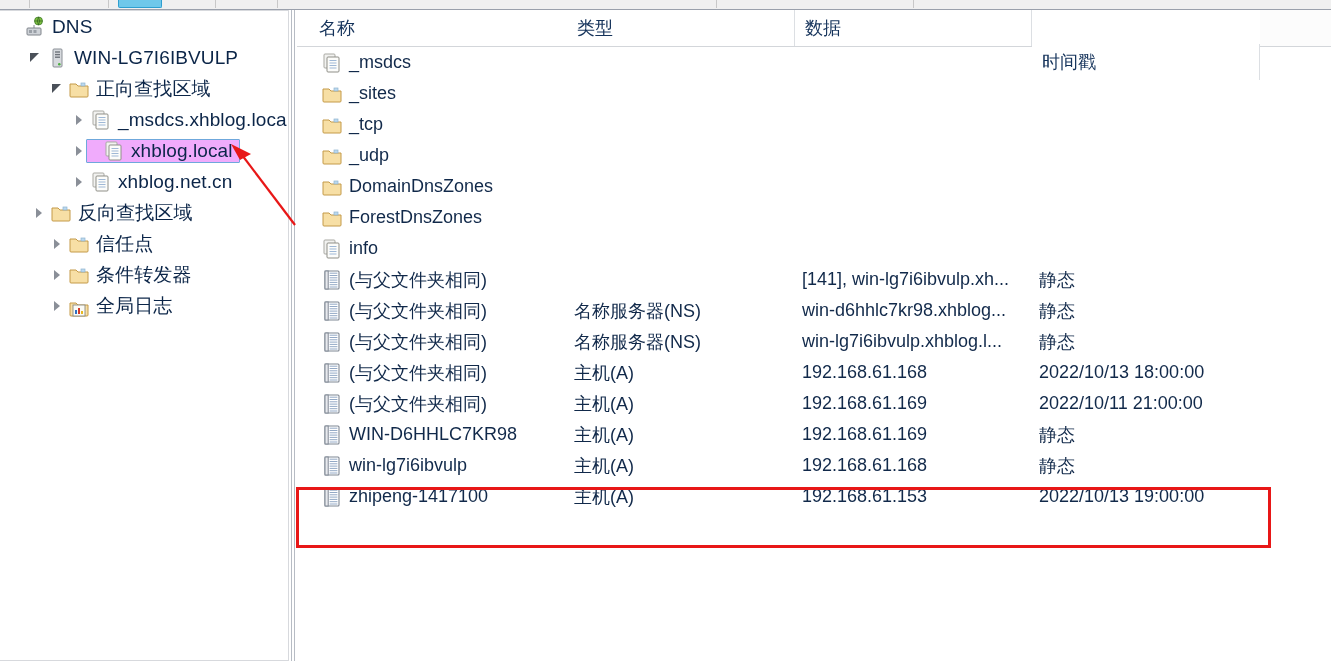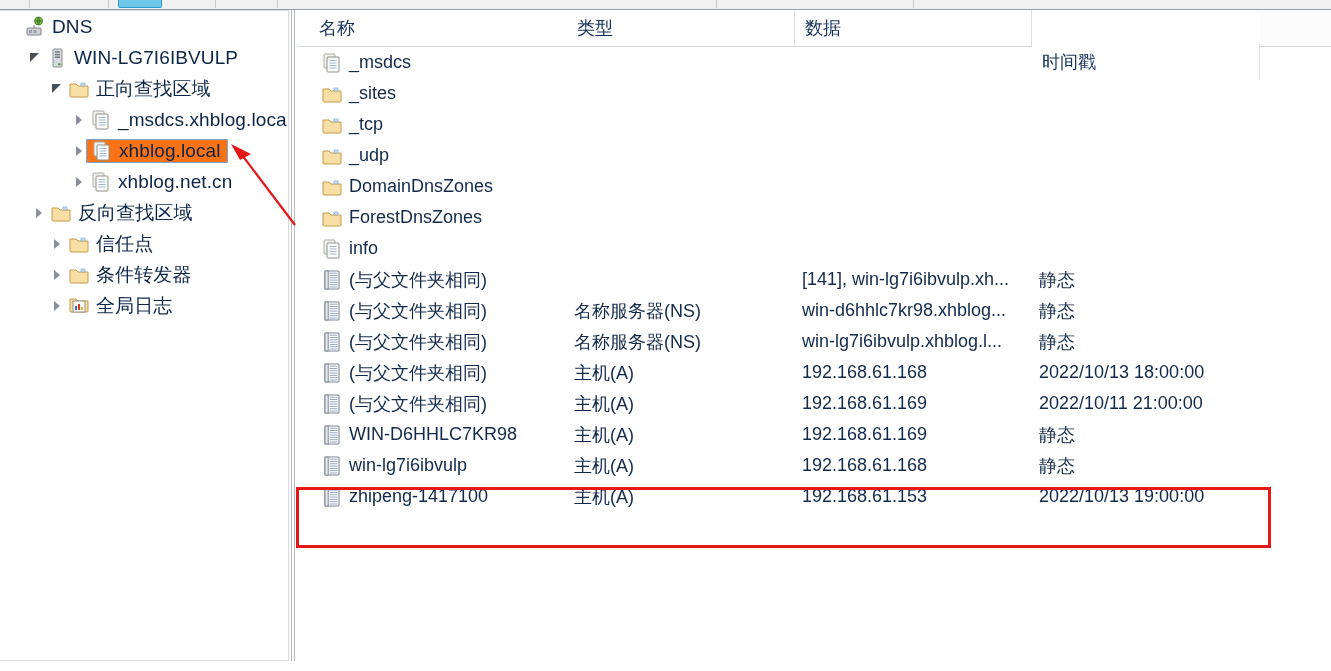--- a/index.html
+++ b/index.html
@@ -112,26 +112,26 @@
     left: 2px; top: 3px;
     width: 0; height: 0;
     border-top: 9px solid #4a5059;
     border-right: 9px solid transparent;
   }
   .tree-label {
     padding-left: 6px;
     letter-spacing: 0.1px;
   }
   .tree-sel {
-    background: #f97316;
+    background: #f0abfc;
     border: 1px solid #6fa8dc;
     border-radius: 1px;
     box-sizing: border-box;
     margin-left: -2px;
-    padding-left: 2px;
+    padding-left: 14px;
     padding-right: 6px;
   }
 
   
   .ico {
     position: relative;
     flex: 0 0 22px;
     width: 22px;
     height: 22px;
     margin-left: 2px;
@@ -358,21 +358,21 @@
             <svg width="22" height="22" viewBox="0 0 22 22">
               <path d="M2 6 h6 l2 2 h10 v10 a1 1 0 0 1 -1 1 h-16 a1 1 0 0 1 -1 -1 z" fill="#f7dfa5" stroke="#c49a49" stroke-width="1"></path>
               <rect x="13" y="5" width="4" height="3" fill="#bcd9ef" stroke="#8fb4d0" stroke-width="0.7"></rect>
             </svg>
           </span>
           <span class="tree-label">条件转发器</span>
         </span>
       </div>
       <div class="tree-row" style="padding-left: 50px;">
         <span class="expander exp-collapsed"></span>
-        <span style="display: flex; align-items: flex-start;">
+        <span style="display: flex; align-items: flex-end;">
           <span class="ico">
             <svg width="22" height="22" viewBox="0 0 22 22">
               <path d="M2 6 h6 l2 2 h10 v10 a1 1 0 0 1 -1 1 h-16 a1 1 0 0 1 -1 -1 z" fill="#f7dfa5" stroke="#c49a49" stroke-width="1"></path>
               <rect x="5" y="8" width="12" height="11" fill="#fbfbf6" stroke="#8a8a82" stroke-width="0.9"></rect>
               <rect x="7" y="13" width="2" height="4" fill="#2f6fc0"></rect>
               <rect x="10" y="11" width="2" height="6" fill="#d23a2a"></rect>
               <rect x="13" y="14" width="2" height="3" fill="#e8b922"></rect>
             </svg>
           </span>
           <span class="tree-label">全局日志</span>

